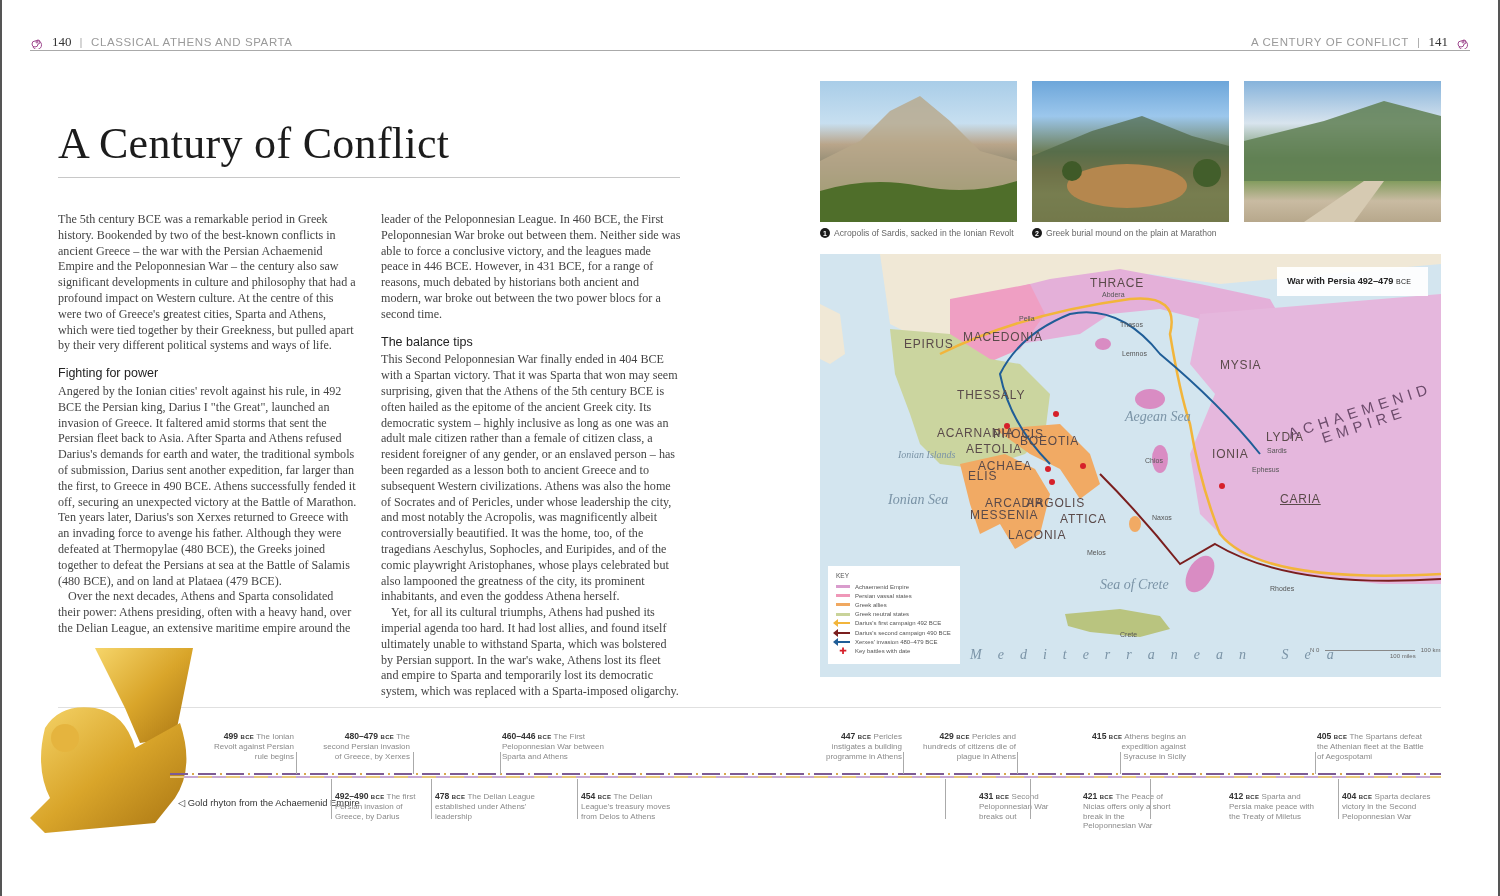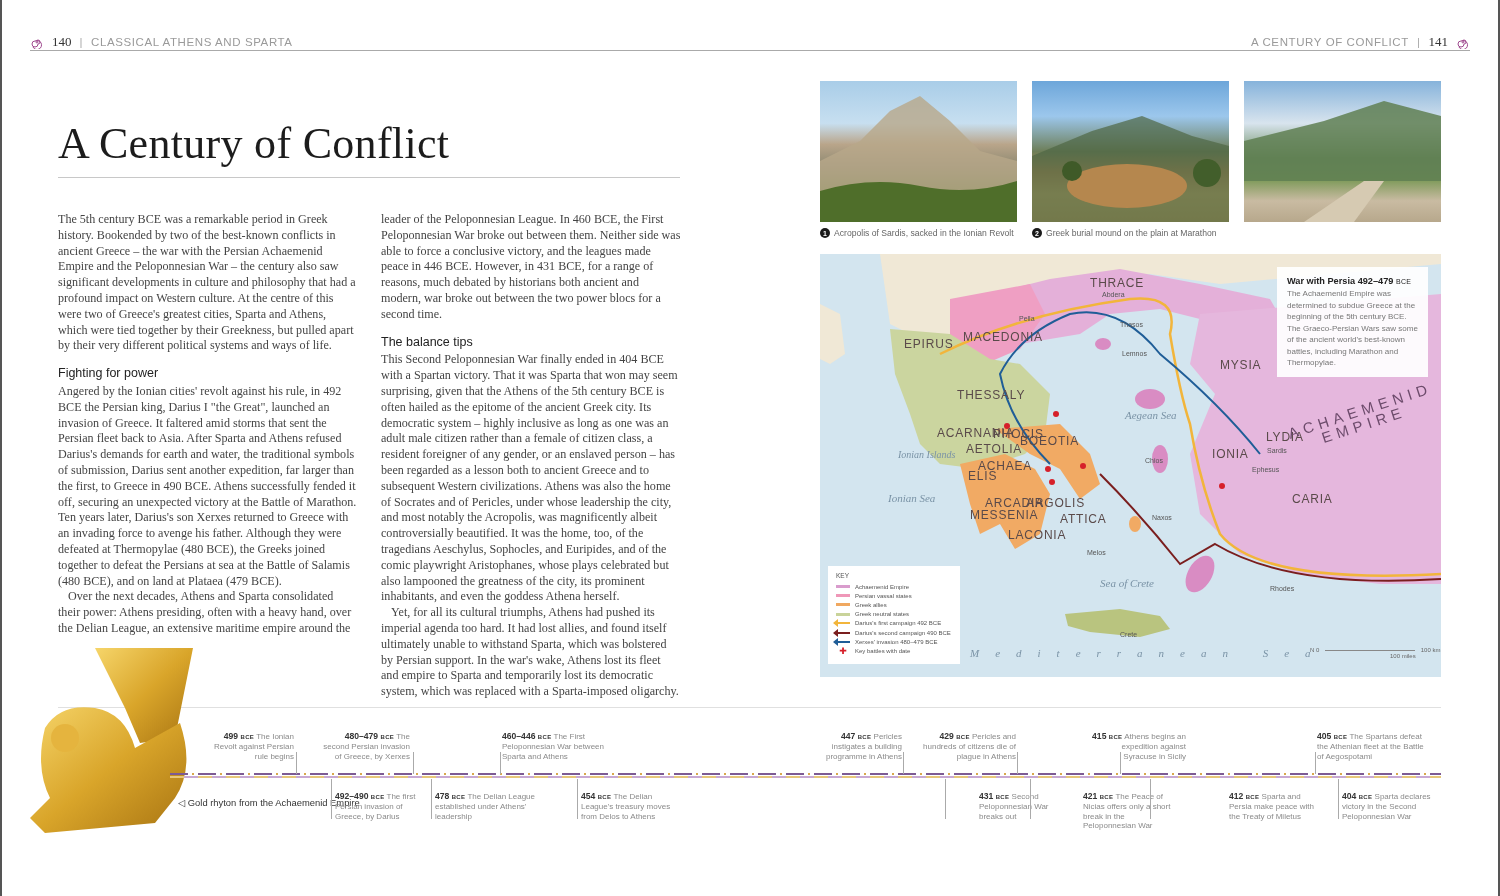--- a/index.html
+++ b/index.html
@@ -27,21 +27,21 @@
   .ph1{left:820px;background:linear-gradient(180deg,#a9cde8 0%,#c7dff0 30%,#b9a58a 45%,#8f8a72 60%,#5f7a3a 78%,#4a6a2a 100%);}
   .ph2{left:1032px;background:linear-gradient(180deg,#6da6da 0%,#9cc7ec 25%,#6d7e58 50%,#b98b52 65%,#d6b36a 80%,#c9a45b 100%);}
   .ph3{left:1244px;background:linear-gradient(180deg,#86b3db 0%,#d8e4ee 30%,#6b8c5e 55%,#7e9a5a 70%,#c9bba2 85%,#b7a88c 100%);}
   .photo svg{position:absolute;left:0;top:0;}
   .cap{position:absolute;top:228px;font-family:"Liberation Sans",sans-serif;font-size:8.6px;color:#666;display:flex;align-items:center;gap:4px;}
   .num{display:inline-flex;width:10px;height:10px;border-radius:50%;background:#1a1a1a;color:#fff;font-size:7px;font-weight:bold;align-items:center;justify-content:center;font-family:"Liberation Sans",sans-serif;}
   .map{position:absolute;left:820px;top:254px;width:621px;height:423px;background:#d3e5ef;overflow:hidden;}
   .map svg{position:absolute;left:0;top:0;}
   .map .lbl{position:absolute;font-family:"Liberation Sans",sans-serif;color:#555;font-size:7px;white-space:nowrap;}
   .map .region{letter-spacing:0.8px;font-size:12px;color:#5a4a4a;}
-  .map .sea{font-style:italic;color:#7a93a6;font-family:"Liberation Serif",serif;font-size:11px;}
+  .map .sea{font-style:italic;color:#7a93a6;font-family:"Liberation Serif",serif;font-size:14px;}
   .map .big{font-size:15px;letter-spacing:5px;color:#6c4b6b;}
   .infobox{position:absolute;left:457px;top:13px;width:151px;background:rgba(255,255,255,0.93);padding:9px 9px 8px 10px;box-sizing:border-box;font-family:"Liberation Sans",sans-serif;}
   .infobox .ttl{font-size:9.2px;color:#222;font-weight:bold;margin-bottom:2px;}
   .infobox .ttl .sc{font-size:7px;font-weight:normal;}
   .infobox .body{font-size:8px;line-height:11.5px;color:#777;}
   .key{position:absolute;left:8px;top:312px;width:132px;height:98px;background:#fff;box-sizing:border-box;padding:6px 8px;font-family:"Liberation Sans",sans-serif;}
   .key .kt{font-size:6.5px;color:#555;margin-bottom:3px;}
   .key .ki{display:flex;align-items:center;gap:5px;font-size:6px;color:#555;height:9.2px;}
   .key .sw{width:14px;height:3px;display:inline-block;}
   .key .ar{width:14px;height:2px;display:inline-block;position:relative;}
@@ -181,21 +181,21 @@
   <span class="lbl region" style="left:158px;top:205px;">ACHAEA</span>
   <span class="lbl region" style="left:148px;top:215px;">ELIS</span>
   <span class="lbl region" style="left:165px;top:242px;">ARCADIA</span>
   <span class="lbl region" style="left:206px;top:242px;">ARGOLIS</span>
   <span class="lbl region" style="left:150px;top:254px;">MESSENIA</span>
   <span class="lbl region" style="left:188px;top:274px;">LACONIA</span>
   <span class="lbl region" style="left:240px;top:258px;">ATTICA</span>
   <span class="lbl region" style="left:400px;top:104px;">MYSIA</span>
   <span class="lbl region" style="left:446px;top:176px;text-align:center;">LYDIA</span>
   <span class="lbl region" style="left:392px;top:193px;">IONIA</span>
-  <span class="lbl region" style="left:472px;top:238px;">CARIA</span>
+  <span class="lbl region" style="left:460px;top:238px;text-decoration:underline;">CARIA</span>
   <span class="lbl big" style="left:465px;top:148px;transform:rotate(-18deg);">ACHAEMENID</span>
   <span class="lbl big" style="left:500px;top:162px;transform:rotate(-18deg);">EMPIRE</span>
   <span class="lbl sea" style="left:305px;top:155px;">Aegean Sea</span>
   <span class="lbl sea" style="left:68px;top:238px;">Ionian Sea</span>
   <span class="lbl sea" style="left:280px;top:323px;">Sea of Crete</span>
   <span class="lbl sea" style="left:78px;top:195px;font-size:10px;">Ionian Islands</span>
   <span class="lbl sea" style="left:150px;top:393px;letter-spacing:16px;">Mediterranean Sea</span>
   <span class="lbl" style="left:282px;top:37px;">Abdera</span>
   <span class="lbl" style="left:300px;top:67px;">Thasos</span>
   <span class="lbl" style="left:199px;top:61px;">Pella</span>
@@ -203,21 +203,20 @@
   <span class="lbl" style="left:325px;top:203px;">Chios</span>
   <span class="lbl" style="left:447px;top:193px;">Sardis</span>
   <span class="lbl" style="left:432px;top:212px;">Ephesus</span>
   <span class="lbl" style="left:332px;top:260px;">Naxos</span>
   <span class="lbl" style="left:267px;top:295px;">Melos</span>
   <span class="lbl" style="left:300px;top:377px;">Crete</span>
   <span class="lbl" style="left:450px;top:331px;">Rhodes</span>
 
   <div class="infobox">
     <div class="ttl"><span>War with Persia 492–479</span> <span class="sc">BCE</span></div>
-    <div class="body">The Achaemenid Empire was determined to subdue Greece at the beginning of the 5th century BCE. The Graeco-Persian Wars saw some of the ancient world's best-known battles, including Marathon and Thermopylae.</div>
   </div>
 
   <div class="key">
     <div class="kt">KEY</div>
     <div class="ki">
         <span class="sw" style="background:#d99ccd"></span>
         <span>Achaemenid Empire</span>
       </div>
     <div class="ki">
         <span class="sw" style="background:#ef97b8"></span>

